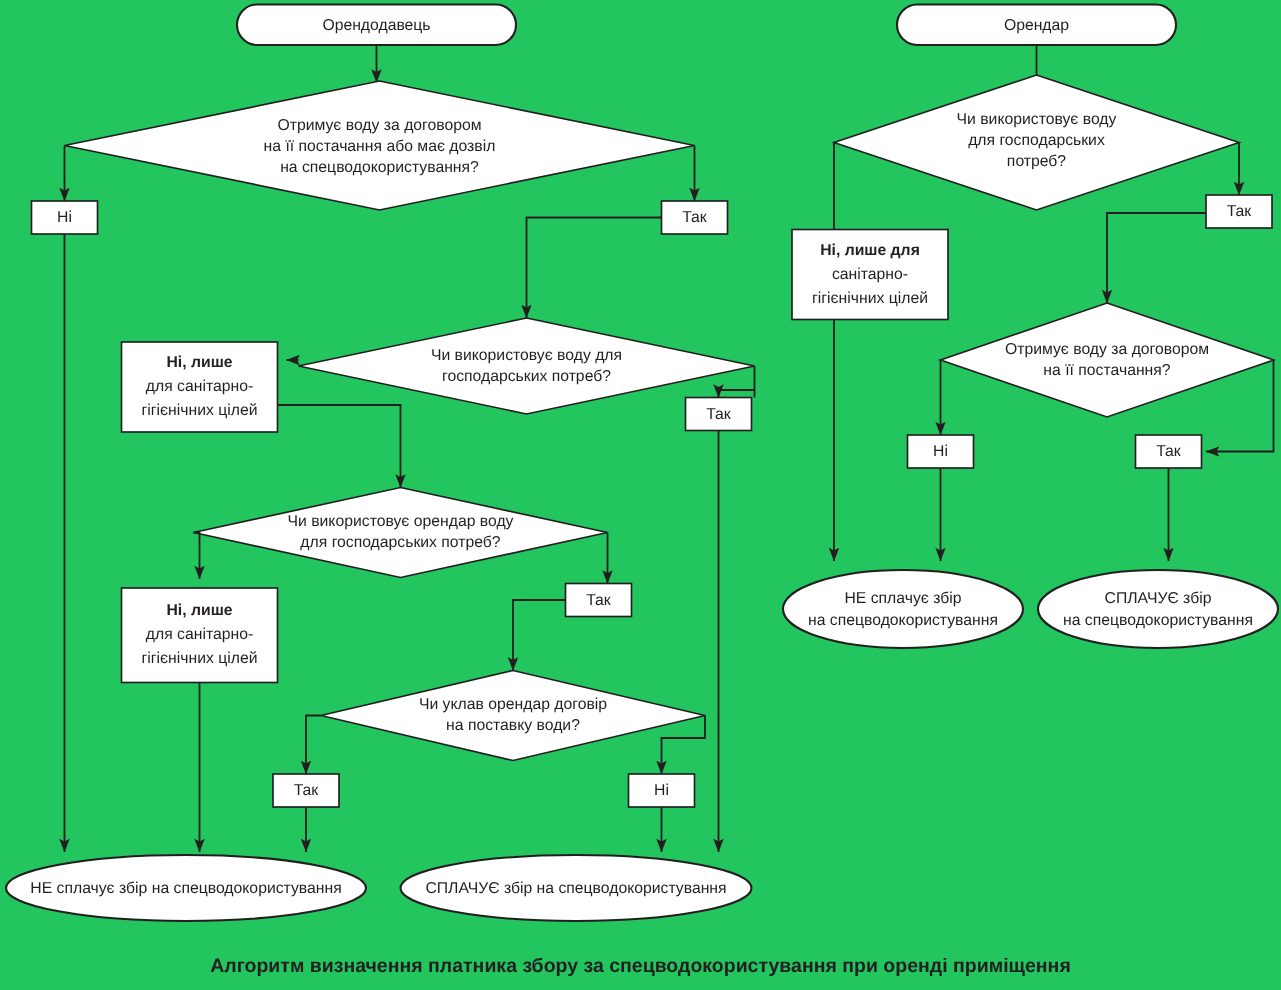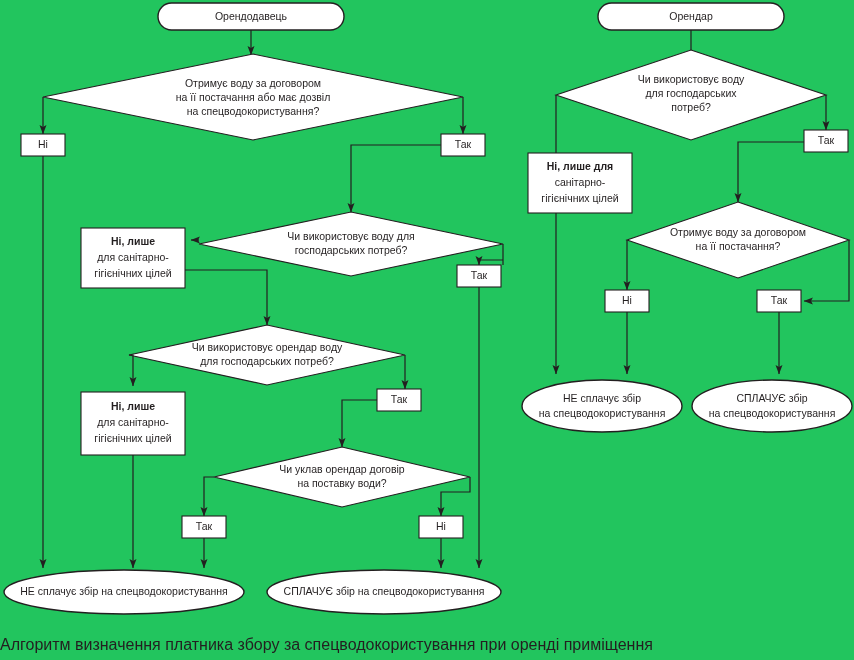--- a/index.html
+++ b/index.html
@@ -9,21 +9,21 @@
   .shape{fill:#ffffff;stroke:#231f20;stroke-width:1.1;}
   .shape-term{fill:#ffffff;stroke:#231f20;stroke-width:1.4;}
   .conn{stroke:#231f20;stroke-width:1.2;fill:none;}
   .txt{fill:#231f20;font-family:"Liberation Sans","DejaVu Sans",sans-serif;font-size:10.5px;text-anchor:middle;dominant-baseline:middle;}
   .txt-dec{font-size:10.5px;}
   .txt-box{font-size:10.5px;}
   .txt-lbl{font-size:10.5px;}
   .txt-term{font-size:10.5px;}
   .txt-oval{font-size:10.5px;}
   .bold{font-weight:bold;}
-  .caption{position:absolute;left:0;top:636px;width:854px;font-size:16px;font-weight:normal;color:#231f20;font-family:"Liberation Sans","DejaVu Sans",sans-serif;}
+  .caption{position:absolute;left:0;top:636px;width:854px;text-align:center;font-size:13px;font-weight:bold;color:#231f20;font-family:"Liberation Sans","DejaVu Sans",sans-serif;}
 </style>
 </head>
 <body>
 
 <div id="stage">
 
 <svg width="854" height="660" viewBox="0 0 854 660" xmlns="http://www.w3.org/2000/svg">
   <defs>
     <marker id="arw" markerWidth="9" markerHeight="9" refX="7.4" refY="3.1" orient="auto" markerUnits="strokeWidth">
       <path d="M0,0.2 L7.6,3.1 L0,6.0 L1.5,3.1 z" fill="#231f20"></path>

